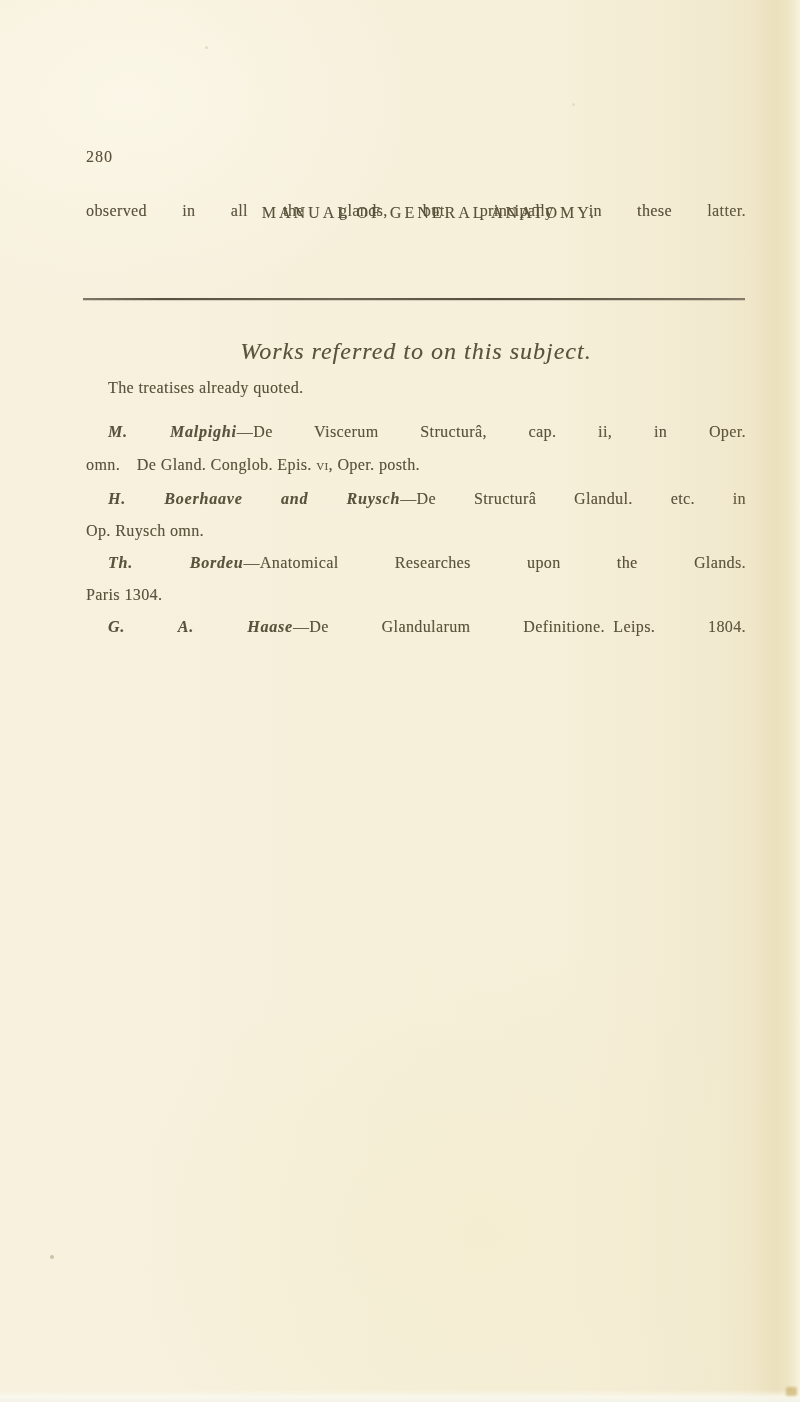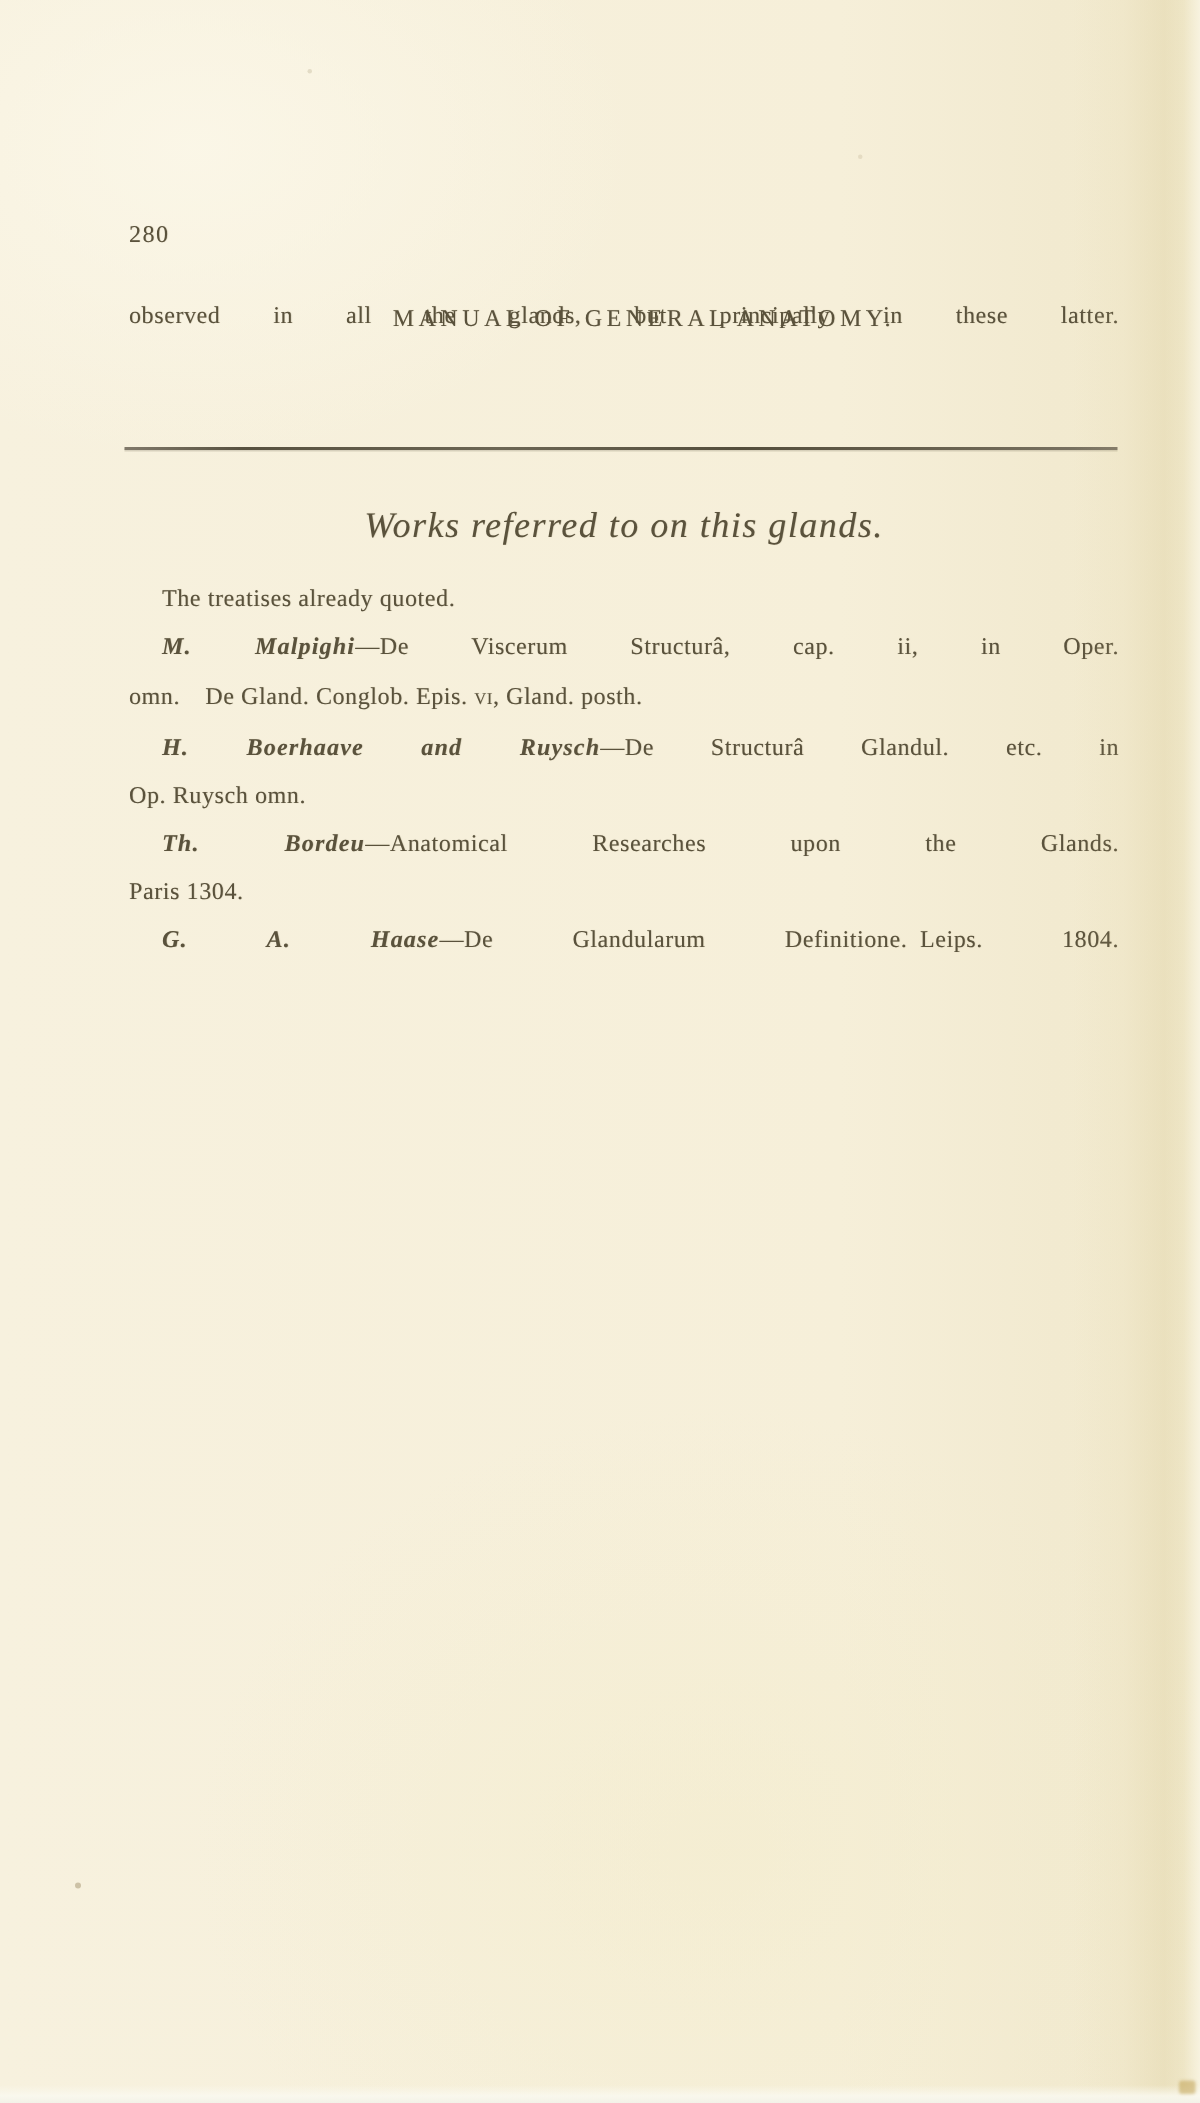--- a/index.html
+++ b/index.html
@@ -108,26 +108,26 @@
 
     <div class="header">
       <span class="pagenum">280</span>
       <span class="runtitle">MANUAL OF GENERAL ANATOMY.</span>
     </div>
 
     <div class="line jfull" style="top:197px">observed in all the glands, but principally in these latter.</div>
 
     <div class="rule" style="top:298px"></div>
 
-    <div class="heading" style="top:337px">Works referred to on this glands.</div>
+    <div class="heading" style="top:337px">Works referred to on this subject.</div>
 
-    <div class="line indent" style="top:386px">The treatises already quoted.</div>
+    <div class="line indent" style="top:374px">The treatises already quoted.</div>
 
     <div class="line indent jfull" style="top:418px"><span class="it">M. Malpighi</span><span>—De Viscerum Structurâ, cap. ii, in Oper.</span></div>
-    <div class="line" style="top:451px"><span>omn.  De Gland. Conglob. Epis. </span><span class="sc">vi</span><span>, Gland. posth.</span></div>
+    <div class="line" style="top:451px"><span>omn.  De Gland. Conglob. Epis. </span><span class="sc">vi</span><span>, Oper. posth.</span></div>
 
     <div class="line indent jfull" style="top:485px"><span class="it">H. Boerhaave and Ruysch</span><span>—De Structurâ Glandul. etc. in</span></div>
     <div class="line" style="top:517px"><span>Op. Ruysch omn.</span></div>
 
     <div class="line indent jfull" style="top:549px"><span class="it">Th. Bordeu</span><span>—Anatomical Researches upon the Glands.</span></div>
     <div class="line" style="top:581px"><span>Paris 1304.</span></div>
 
     <div class="line indent jfull" style="top:613px"><span class="it">G. A. Haase</span><span>—De Glandularum Definitione. Leips. 1804.</span></div>
 
   </div>

